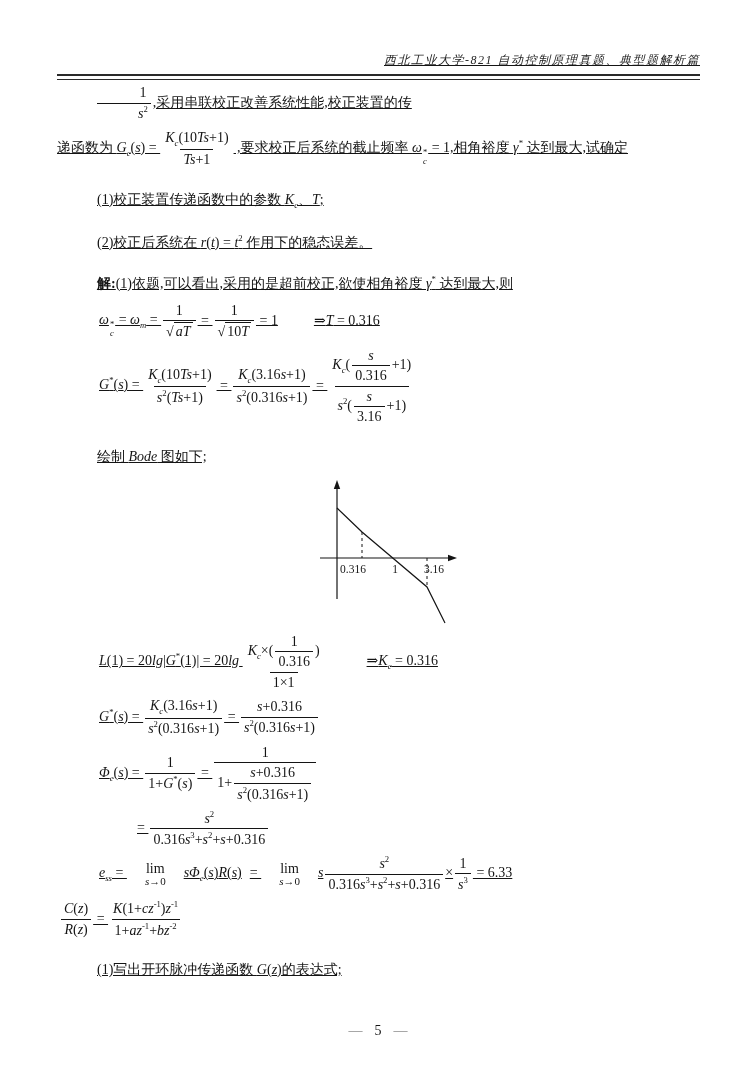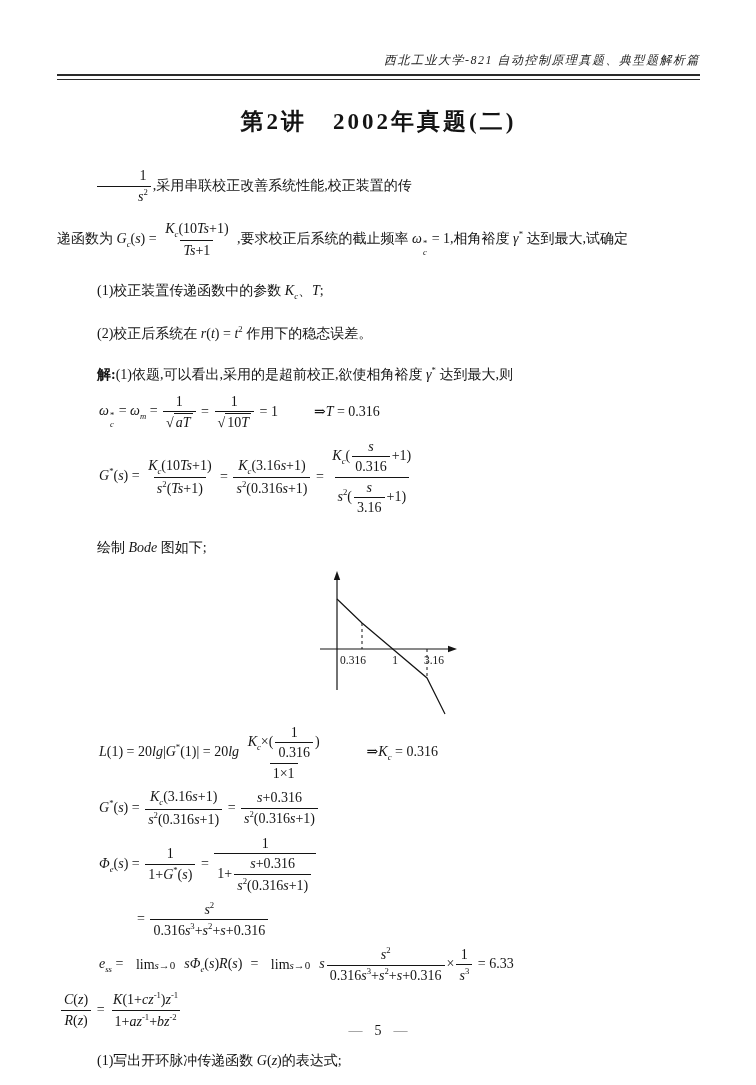--- a/index.html
+++ b/index.html
@@ -4,20 +4,21 @@
 <style>
   html,body{margin:0;padding:0;background:#ffffff;}
   .page{
     position:relative;
     width:756px;height:1085px;
     background:#fff;
     overflow:hidden;
     color:#141414;
     font-family:"Liberation Serif","DejaVu Serif",serif;
     font-size:14px;
+    text-decoration:underline;
   }
   .margins{padding:0 56px 0 57px;}
   .header{
     padding-top:52px;
     text-align:right;
     font-size:12px;
     font-style:italic;
     letter-spacing:1.5px;
     color:#222;
   }
@@ -28,37 +29,37 @@
   }
   .title{
     text-align:center;
     font-size:23px;
     font-weight:bold;
     letter-spacing:3px;
     margin:26px 0 30px 0;
   }
   .line{line-height:1.5;}
   .para-indent{text-indent:38px;margin:4px 0 6px 0;}
-  .para-flush{margin:14px 0;}
+  .para-flush{margin:6px 0;}
   .item{margin:20px 0 8px 40px;}
   .eq{margin:6px 0 6px 42px;}
   .eq-tight{margin:2px 0 2px 42px;}
   .eq-flush{margin-left:2px;}
   .eq-cont{margin-left:80px;}
   i{font-style:italic;}
   sub,sup{font-size:0.62em;}
   .frac{
     display:inline-flex;flex-direction:column;align-items:center;
     vertical-align:middle;margin:0 2px;text-align:center;line-height:1.25;
   }
   .fnum{padding:0 3px 1px 3px;}
   .fden{border-top:1px solid #141414;padding:1px 3px 0 3px;}
   .lim{
-    display:inline-flex;align-items:center;
-    vertical-align:middle;margin:0 9px;line-height:1.1;
+    display:inline-flex;flex-direction:column;align-items:center;
+    vertical-align:middle;margin:0 18px;line-height:1.1;
   }
   .lim-under{font-size:11px;line-height:1;}
   .ss{
     display:inline-flex;flex-direction:column;align-items:flex-start;
     vertical-align:-3px;line-height:1;margin:0 1px;
   }
   .ss .up,.ss .dn{font-size:8.5px;line-height:1.05;}
   .sqrt{display:inline-flex;align-items:flex-end;}
   .sqrt-bar{border-top:1px solid #141414;padding:0 2px;}
   .figure-row{margin:0 0 0 250px;}
@@ -70,21 +71,20 @@
   .footer .dash{color:#8a8a8a;letter-spacing:0;}
   .footer .pagenum{margin:0 12px;color:#141414;}
 </style>
 </head>
 <body>
 
 <div class="page">
   <div class="margins">
     <div class="header">西北工业大学-821 自动控制原理真题、典型题解析篇</div>
     <div class="rule"></div>
-    <h1 class="title">第2讲　2002年真题(二)</h1>
 
     <div id="lines-a">
         <div class="line para-indent"><span class="frac">
             <span class="fnum"><span>1</span></span>
             <span class="fden"><span><i>s</i><sup>2</sup></span></span>
           </span><span>,采用串联校正改善系统性能,校正装置的传</span></div>
         <div class="line para-flush"><span>递函数为 <i>G</i><sub><i>c</i></sub>(<i>s</i>) = </span><span class="frac">
             <span class="fnum"><span><i>K</i><sub><i>c</i></sub>(10<i>Ts</i>+1)</span></span>
             <span class="fden"><span><i>Ts</i>+1</span></span>
           </span><span> ,要求校正后系统的截止频率 <i>ω</i><span class="ss">

